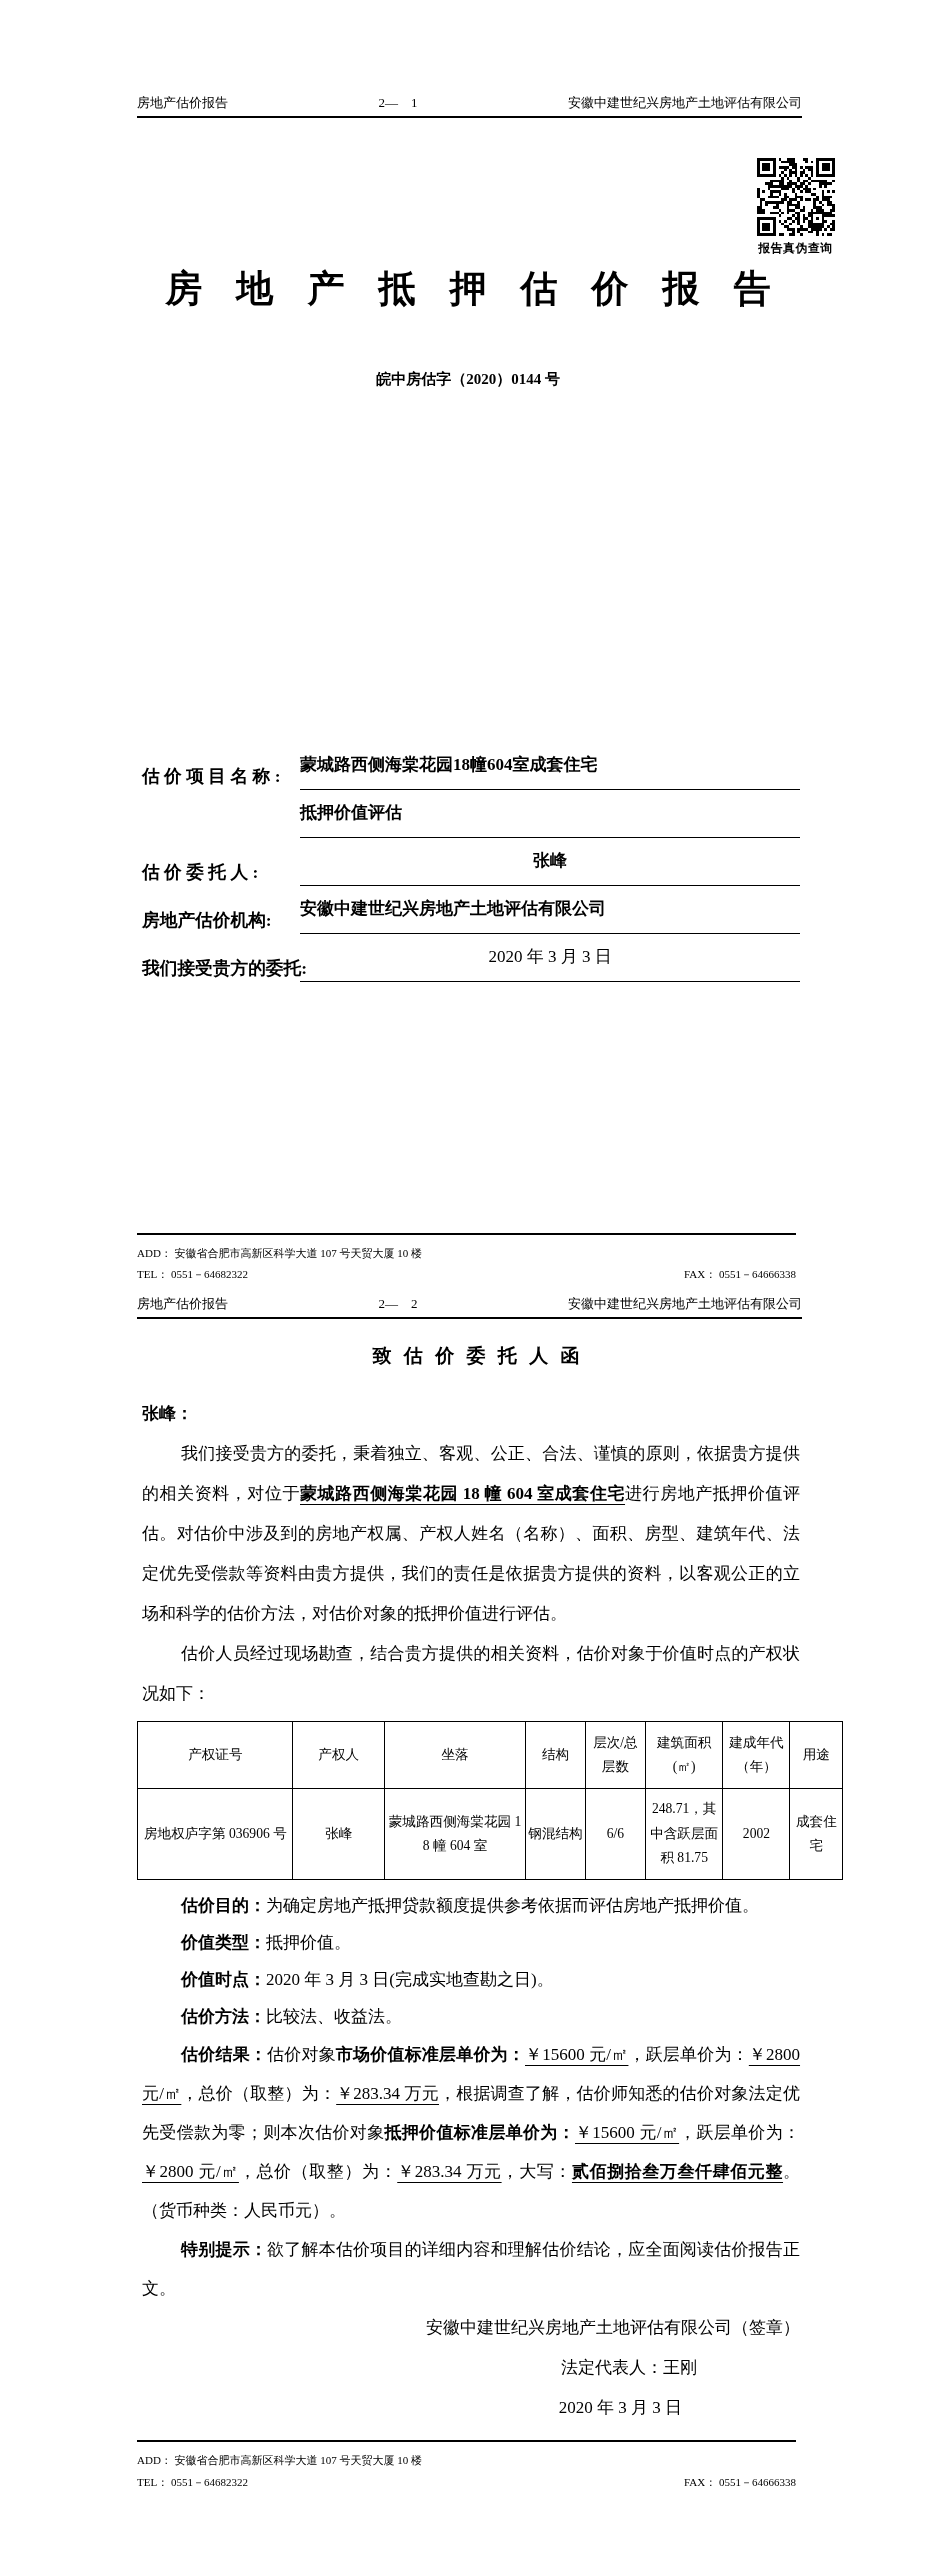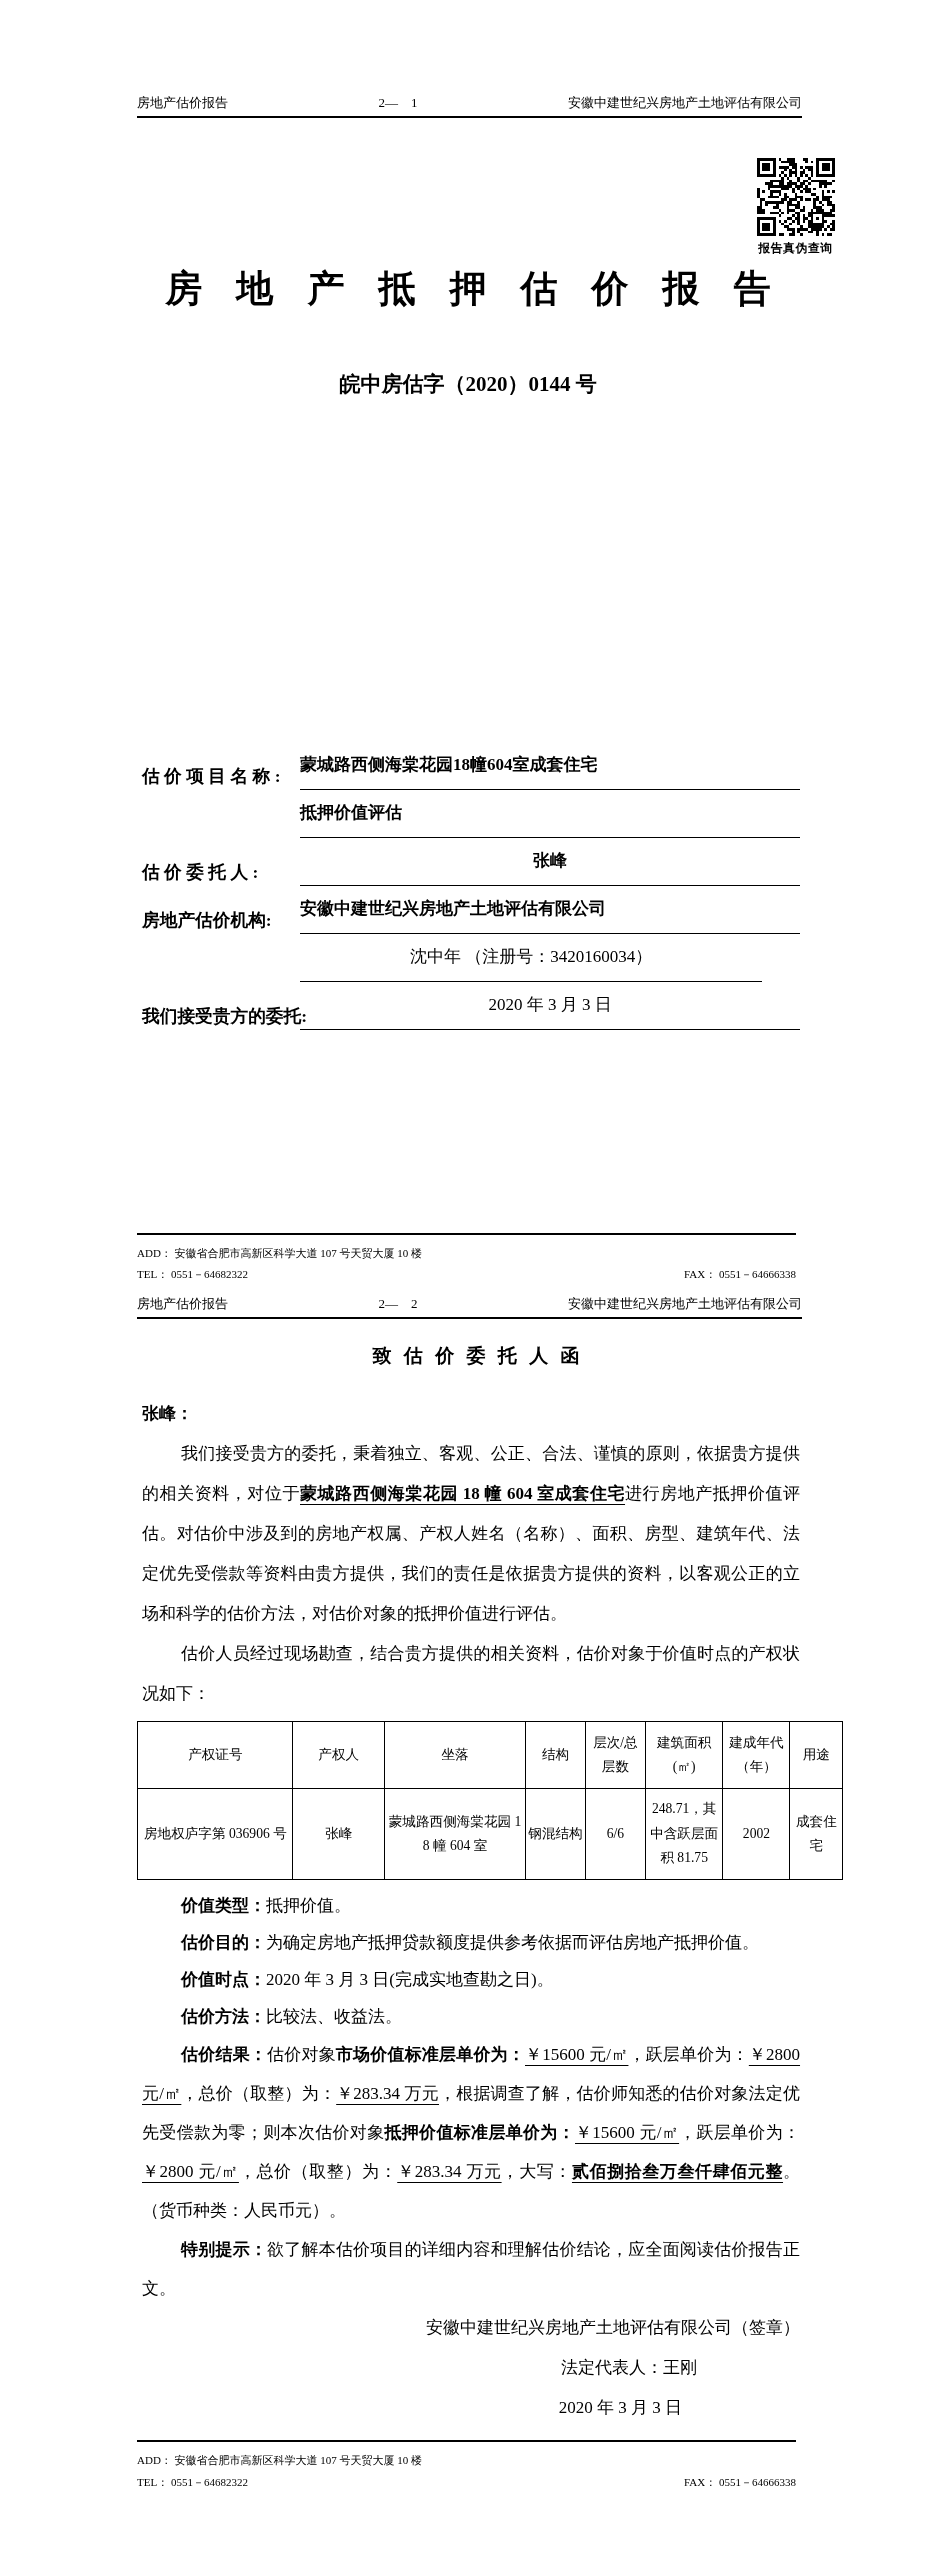--- a/index.html
+++ b/index.html
@@ -27,21 +27,21 @@
   .qr-caption { font-size:11.8px; font-weight:bold; margin-top:4.7px; letter-spacing:0.6px; white-space:nowrap; }
 
   
   .p1-title {
     position:absolute; top:264px; left:0; width:100%; margin:0;
     text-align:center; font-size:37px; font-weight:bold;
     letter-spacing:0.92em; text-indent:0.92em; white-space:nowrap;
   }
   .p1-docnum {
     position:absolute; top:370px; left:0; width:100%;
-    text-align:center; font-size:21px; font-weight:bold;
+    text-align:center; font-size:15px; font-weight:bold;
   }
 
   
   .p1-fields { position:absolute; top:742px; left:142px; right:136px; }
   .frow { display:flex; align-items:flex-end; height:48px; }
   .flabel {
     width:158px; flex:0 0 158px; font-size:17.7px; font-weight:bold;
     white-space:pre; padding-bottom:2.4px;
   }
   .fspacer { width:158px; flex:0 0 158px; }
@@ -145,24 +145,20 @@
       <span class="fspacer"></span>
       <span class="fvalue bold left">抵押价值评估</span>
     </div>
     <div class="frow">
       <span class="flabel">估 价 委 托 人 :</span>
       <span class="fvalue bold">张峰</span>
     </div>
     <div class="frow">
       <span class="flabel">房地产估价机构:</span>
       <span class="fvalue bold left">安徽中建世纪兴房地产土地评估有限公司</span>
-    </div>
-    <div class="frow">
-      <span class="fspacer"></span>
-      <span class="fvalue short">沈中年 （注册号：3420160034）</span>
     </div>
     <div class="frow">
       <span class="flabel">我们接受贵方的委托:</span>
       <span class="fvalue">2020 年 3 月 3 日</span>
     </div>
   </div>
 
   <div class="page-footer pf1">
     <div class="pf-add">ADD： 安徽省合肥市高新区科学大道 107 号天贸大厦 10 楼</div>
     <div class="pf-row">
@@ -223,24 +219,24 @@
           <td>钢混结构</td>
           <td>6/6</td>
           <td>248.71，其中含跃层面积 81.75</td>
           <td>2002</td>
           <td>成套住宅</td>
         </tr>
       </tbody>
     </table>
 
     <div class="sec">
+      <span class="b">估价目的：</span><span>为确定房地产抵押贷款额度提供参考依据而评估房地产抵押价值。</span>
+    </div>
+    <div class="sec">
       <span class="b">价值类型：</span><span>抵押价值。</span>
-    </div>
-    <div class="sec">
-      <span class="b">估价目的：</span><span>为确定房地产抵押贷款额度提供参考依据而评估房地产抵押价值。</span>
     </div>
     <div class="sec">
       <span class="b">价值时点：</span><span>2020 年 3 月 3 日(完成实地查勘之日)。</span>
     </div>
     <div class="sec">
       <span class="b">估价方法：</span><span>比较法、收益法。</span>
     </div>
 
     <div class="para tight">
       <span class="b">估价结果：</span><span>估价对象</span><span class="b">市场价值标准层单价为：</span><span class="u">￥15600 元/㎡</span><span>，跃层单价为：</span><span class="u">￥2800 元/㎡</span><span>，总价（取整）为：</span><span class="u">￥283.34 万元</span><span>，根据调查了解，估价师知悉的估价对象法定优先受偿款为零；则本次估价对象</span><span class="b">抵押价值标准层单价为：</span><span class="u">￥15600 元/㎡</span><span>，跃层单价为：</span><span class="u">￥2800 元/㎡</span><span>，总价（取整）为：</span><span class="u">￥283.34 万元</span><span>，大写：</span><span class="bu">贰佰捌拾叁万叁仟肆佰元整</span><span>。（货币种类：人民币元）。</span>

